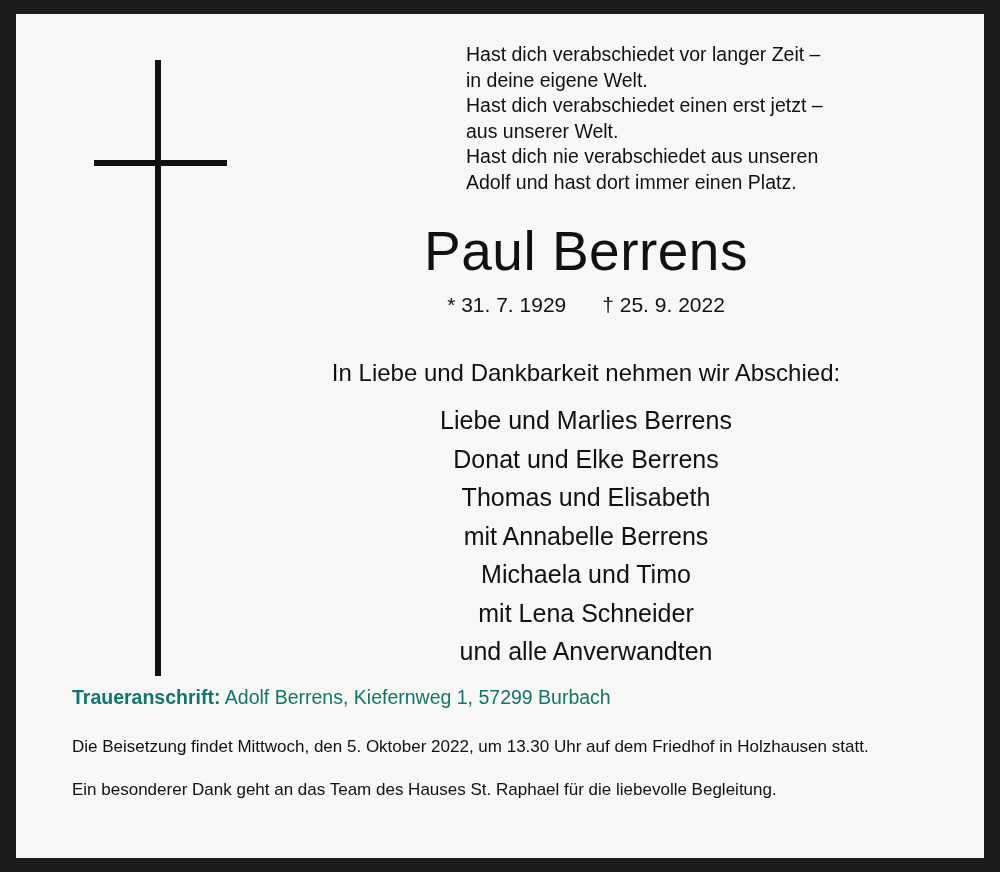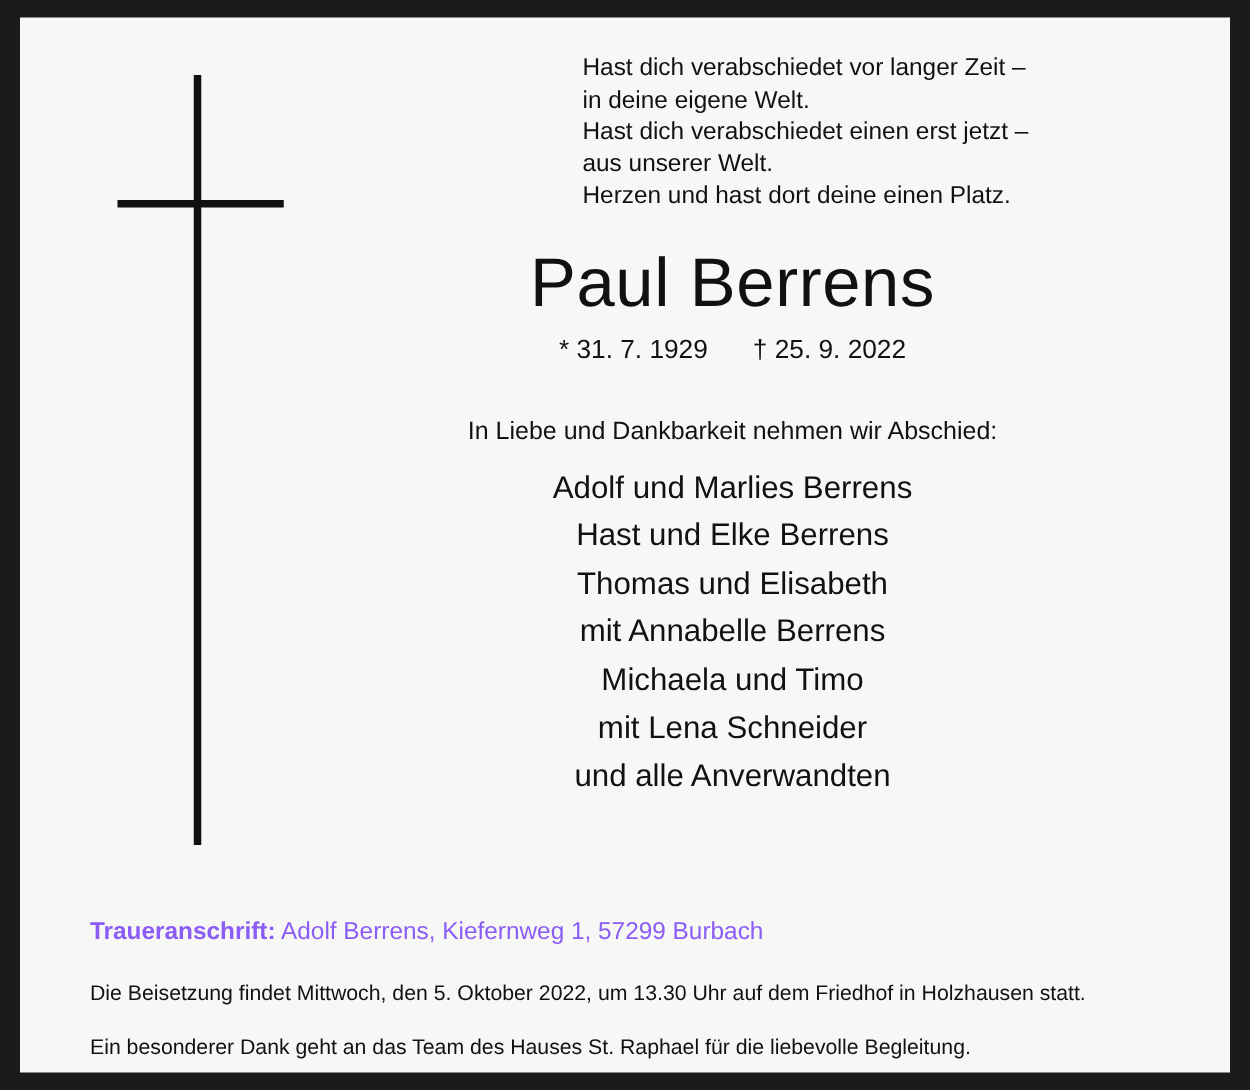--- a/index.html
+++ b/index.html
@@ -83,44 +83,43 @@
     margin-top: 12px;
     text-align: center;
     font-size: 21px;
     color: #111111;
   }
   .dates .birth { margin-right: 36px; text-align: right; }
 
   .intro {
     margin-top: 42px;
     text-align: center;
-    font-size: 20px;
+    font-size: 24px;
     color: #111111;
   }
 
   .family {
     margin-top: 14px;
     text-align: center;
     font-size: 25px;
     line-height: 38.5px;
     color: #111111;
   }
 
   
   .bottom {
     position: absolute;
     left: 56px;
     right: 40px;
     top: 672px;
   }
   .address {
     font-size: 19.5px;
-    color: #8b5cf6;
+    color: #0f766e;
     margin-bottom: 26px;
-    margin-top: 48px;
   }
   .address .label { font-weight: bold; }
   .note {
     font-size: 17px;
     line-height: 23px;
     color: #111111;
     margin-bottom: 18px;
   }
   .note:last-child { margin-bottom: 0; margin-top: 20px; }
 </style>
@@ -135,34 +134,35 @@
       <div class="hbar"></div>
     </div>
 
     <div class="content">
 
       <div class="poem">
         <div>Hast dich verabschiedet vor langer Zeit –</div>
         <div>in deine eigene Welt.</div>
         <div>Hast dich verabschiedet einen erst jetzt –</div>
         <div>aus unserer Welt.</div>
-        <div>Herzen und hast dort deine einen Platz.</div>
+        <div>Hast dich nie verabschiedet aus unseren</div>
+        <div>Adolf und hast dort immer einen Platz.</div>
       </div>
 
       <div class="name">Paul Berrens</div>
 
       <div class="dates">
         <span class="birth">* 31. 7. 1929</span><span class="death">† 25. 9. 2022</span>
       </div>
 
       <div class="intro">In Liebe und Dankbarkeit nehmen wir Abschied:</div>
 
       <div class="family">
-        <div>Adolf und Marlies Berrens</div>
-        <div>Hast und Elke Berrens</div>
+        <div>Liebe und Marlies Berrens</div>
+        <div>Donat und Elke Berrens</div>
         <div>Thomas und Elisabeth</div>
         <div>mit Annabelle Berrens</div>
         <div>Michaela und Timo</div>
         <div>mit Lena Schneider</div>
         <div>und alle Anverwandten</div>
       </div>
 
     </div>
 
     <div class="bottom">

